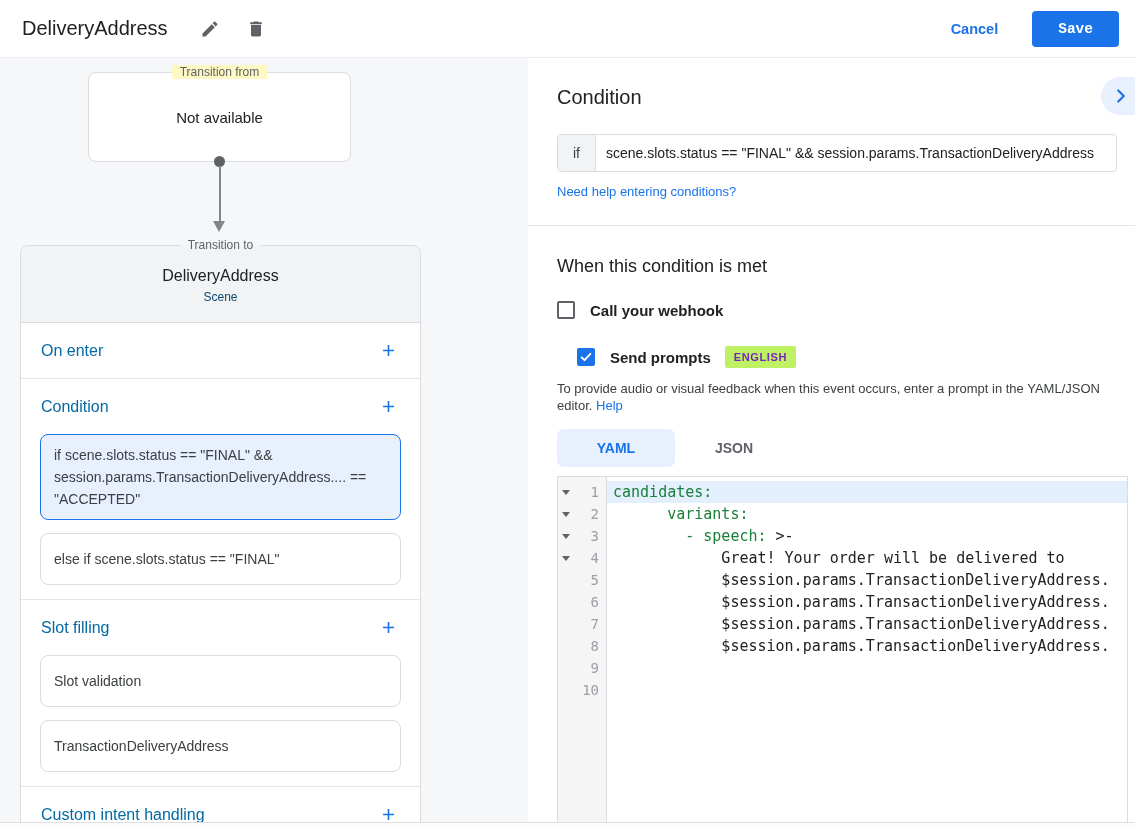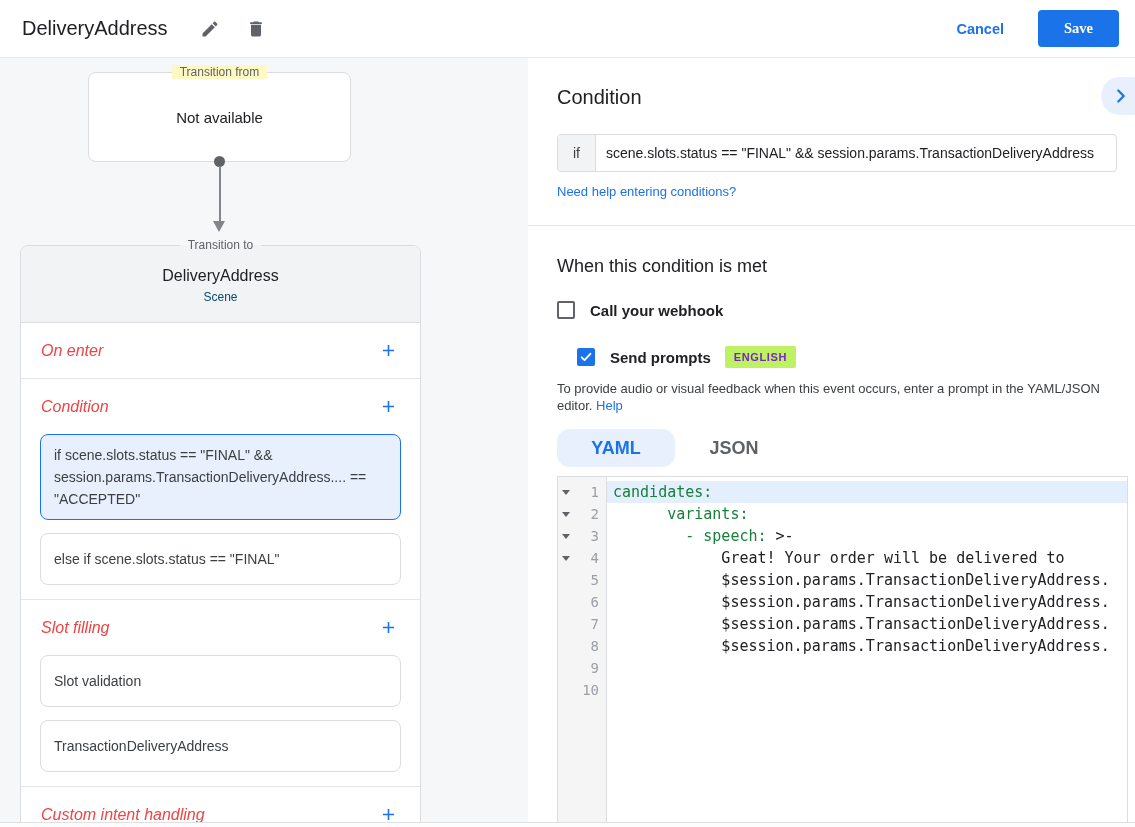--- a/index.html
+++ b/index.html
@@ -10,21 +10,21 @@
   .topbar { position: absolute; top: 0; left: 0; right: 0; height: 58px; background: #fff;
             border-bottom: 1px solid #e8eaed; display: flex; align-items: center; padding: 0 16px 0 22px; z-index: 30; }
   .topbar-title { font-size: 20px; color: #202124; margin-right: 26px; }
   .icon-btn { background: none; border: none; cursor: pointer; padding: 6px; display: flex; align-items: center; justify-content: center; }
   .icon-btn + .icon-btn { margin-left: 14px; }
   .icon-btn svg { fill: #5f6368; }
   .topbar-spacer { flex: 1; }
   .btn-text { background: none; border: none; color: #1a73e8; font-size: 14.5px; font-weight: 600;
               font-family: "Liberation Sans", sans-serif; cursor: pointer; margin-right: 34px; }
   .btn-primary { background: #1a73e8; border: none; border-radius: 4px; color: #fff; font-size: 14.5px; font-weight: 600;
-                 font-family: Liberation Serif, serif; padding: 10px 26px; cursor: pointer; }
+                 font-family: Liberation Mono, monospace; padding: 10px 26px; cursor: pointer; }
 
   
   .main { position: absolute; top: 58px; left: 0; right: 0; bottom: 0; display: flex; }
   .canvas { width: 528px; background: #f6f7f9; position: relative; overflow: hidden; flex: none; }
   .panel  { flex: 1; background: #fff; position: relative; padding: 0 0 0 29px; overflow: hidden; }
 
   
   .from-box { position: absolute; left: 88px; top: 14px; width: 263px; height: 90px; background: #fff;
               border: 1px solid #dadce0; border-radius: 8px; }
   .box-legend { position: absolute; top: -8px; left: 50%; transform: translateX(-50%); font-size: 12px;
@@ -40,21 +40,21 @@
              border: 1px solid #dadce0; border-radius: 8px 8px 0 0; }
   .to-card-header { position: relative; height: 77px; background: #f1f3f4; border-bottom: 1px solid #dadce0;
                     border-radius: 8px 8px 0 0; text-align: center; padding-top: 21px; }
   .to-card-header .box-legend { background: linear-gradient(#f6f7f9 50%, #f1f3f4 50%); }
   .scene-name { font-size: 16px; color: #202124; }
   .scene-type { font-size: 12px; color: #0c4a6e; margin-top: 5px; }
 
   .section { border-bottom: 1px solid #e4e5e7; }
   .section:last-child { border-bottom: none; }
   .section-header { height: 55px; display: flex; align-items: center; justify-content: space-between; padding: 0 18px 0 20px; }
-  .section-title { font-size: 16px; color: #ef4444; font-style: italic; }
+  .section-title { font-size: 16px; color: #0369a1; }
   .plus-btn { background: none; border: none; cursor: pointer; padding: 4px; display: flex; }
   .plus-btn svg { stroke: #1a73e8; }
 
   .chips { padding: 0 19px 14px; }
   .chip { border: 1px solid #dadce0; border-radius: 8px; background: #fff; padding: 14px 13px; font-size: 14px;
           line-height: 22px; color: #3c4043; margin-bottom: 13px; cursor: pointer; overflow-wrap: anywhere; }
   .chip:last-child { margin-bottom: 0; }
   .chip.active { background: #e8f0fe; border: 1.5px solid #1a73e8; padding: 9px 13px; }
 
   
@@ -81,22 +81,22 @@
               cursor: pointer; flex: none; display: flex; align-items: center; justify-content: center; }
   .checkbox.checked { background: #1a73e8; border-color: #1a73e8; }
   .check-label { margin-left: 15px; font-size: 15px; font-weight: 700; color: #202124; }
   .lang-badge { margin-left: 14px; font-size: 11px; font-weight: 700; letter-spacing: 0.6px; color: #7627bb;
                 background: #bef264; padding: 5px 9px; border-radius: 2px; }
 
   .panel-desc { margin-top: 12px; width: 562px; font-size: 13px; line-height: 17px; color: #3c4043; }
   .panel-desc a { color: #1a73e8; text-decoration: none; }
 
   .tabs { margin-top: 15px; display: flex; }
-  .tab { width: 118px; height: 38px; display: flex; align-items: center; justify-content: center; font-size: 18px;
-         font-weight: 700; color: #5f6368; cursor: pointer; border-radius: 13px; }
+  .tab { width: 118px; height: 38px; display: flex; align-items: center; justify-content: center; font-size: 14px;
+         font-weight: 700; color: #5f6368; cursor: pointer; border-radius: 7px; }
   .tab.active { background: #e8f0fe; color: #1a73e8; }
 
   .editor { margin-top: 9px; width: 571px; height: 350px; border: 1px solid #dcdde0; border-bottom: none;
             display: flex; font-family: "DejaVu Sans Mono", monospace; font-size: 15px; line-height: 22px; }
   .gutter { width: 49px; background: #f5f5f6; border-right: 1px solid #dadce0; padding-top: 4px; flex: none; }
   .g-row { height: 22px; display: flex; align-items: center; }
   .fold { width: 16px; display: flex; justify-content: center; flex: none; cursor: pointer; }
   .fold-tri { width: 0; height: 0; border-left: 4px solid transparent; border-right: 4px solid transparent;
               border-top: 5px solid #5f6368; }
   .lnum { flex: 1; text-align: right; padding-right: 7px; color: #9aa0a6; font-size: 14px; }

